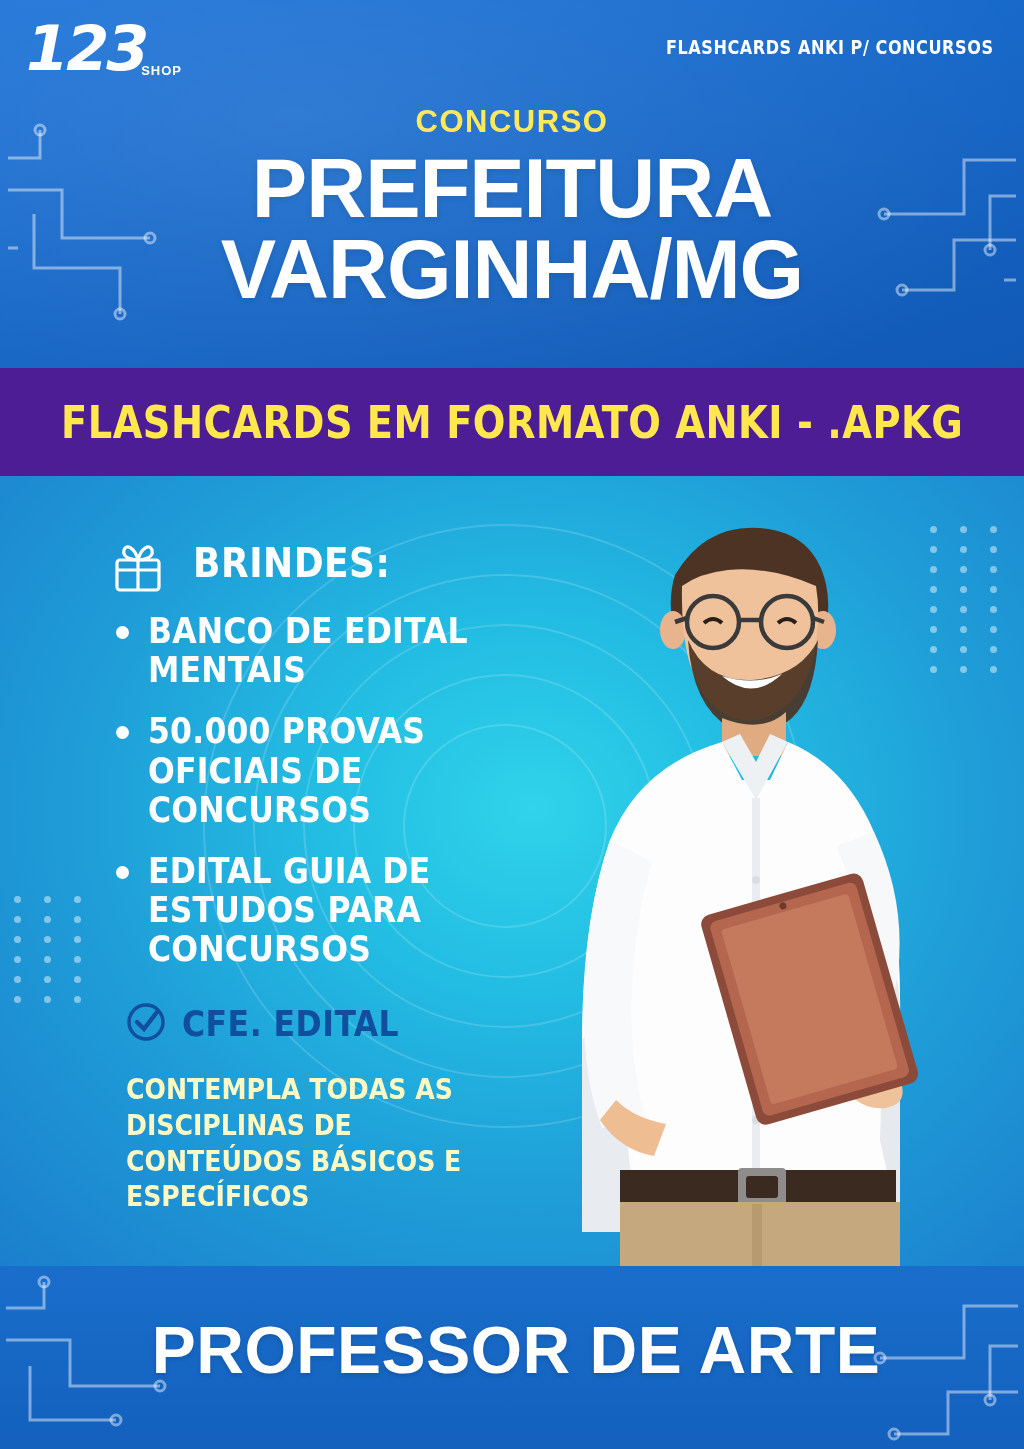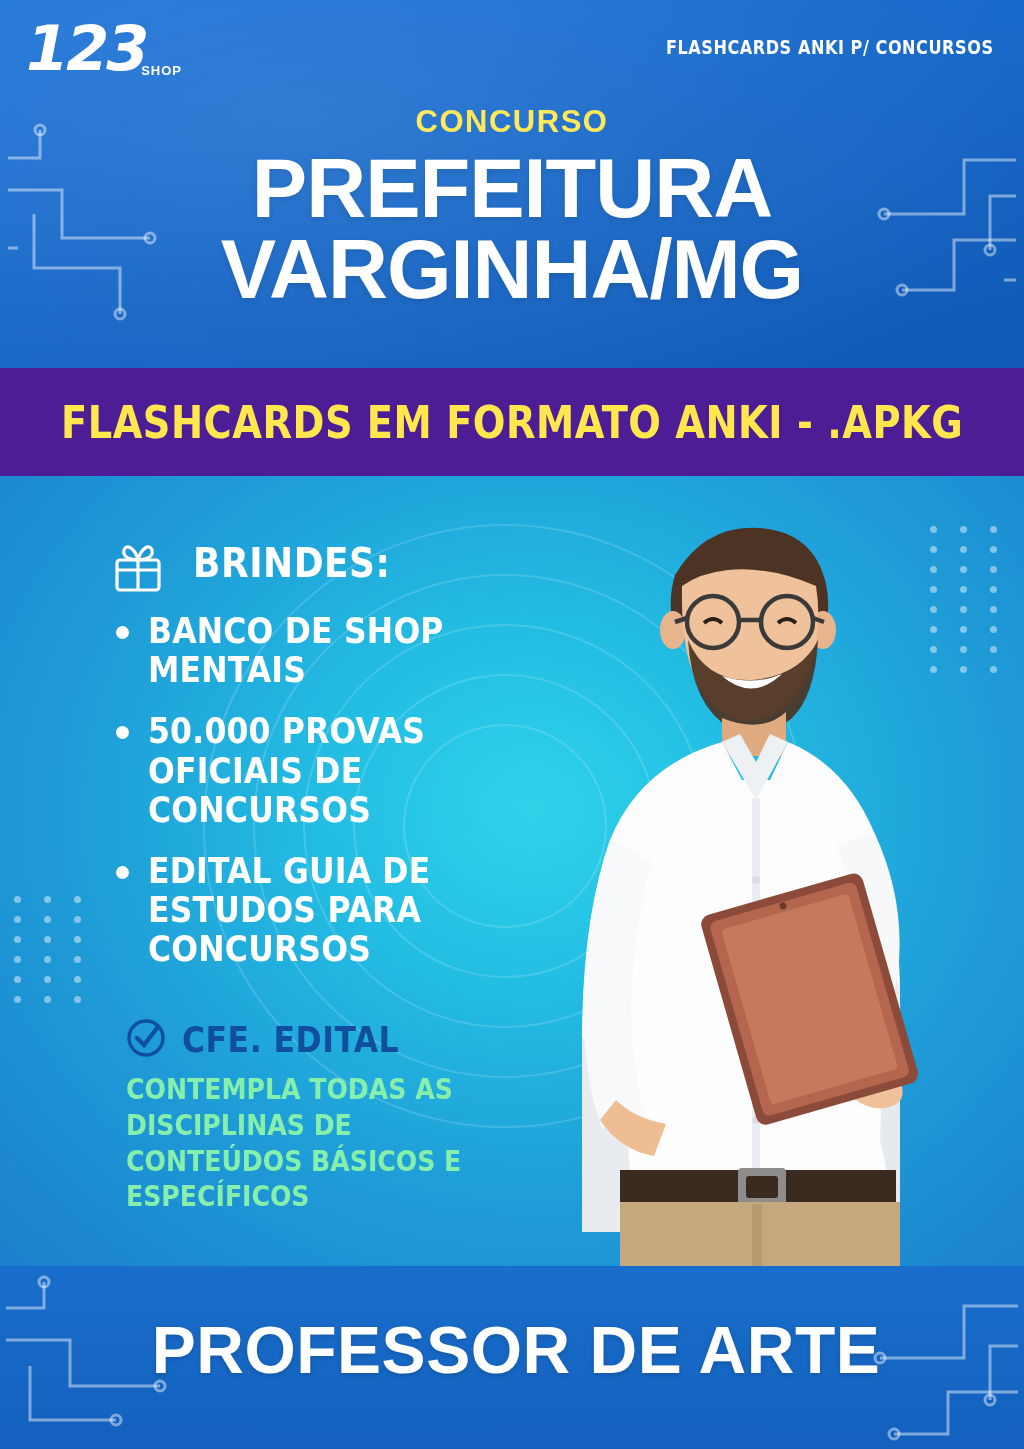--- a/index.html
+++ b/index.html
@@ -195,34 +195,33 @@
     border-radius: 50%;
     background: #ffffff;
   }
 
   .cfe-head {
     position: absolute;
     left: 124px; top: 1000px;
     display: flex;
     align-items: center;
     gap: 14px;
-    margin-top: 16px;
   }
   .cfe-head .label {
     color: #0f4f9e;
     font-size: 35px;
     font-weight: bold;
     letter-spacing: 0.5px;
     font-family: "DejaVu Sans Condensed", "Liberation Sans Narrow", "Liberation Sans", sans-serif;
   }
   .cfe-body {
     position: absolute;
     left: 126px; top: 1072px;
     width: 400px;
-    color: #86efac;
+    color: #fef9c3;
     font-size: 28px;
     font-weight: bold;
     line-height: 1.28;
     font-family: "DejaVu Sans Condensed", "Liberation Sans Narrow", "Liberation Sans", sans-serif;
   }
 
   .pdf-badge {
     position: absolute;
     right: 62px; bottom: 72px;
     width: 62px; height: 76px;
@@ -429,21 +428,21 @@
         <path d="M5 30 L47 30"></path>
         <path d="M26 20 L26 50"></path>
         <path d="M26 20 C20 20 10 18 12 10 C14 3 23 8 26 20 Z"></path>
         <path d="M26 20 C32 20 42 18 40 10 C38 3 29 8 26 20 Z"></path>
       </svg>
     </span>
     <span class="label">BRINDES:</span>
   </div>
 
   <div class="bullets">
-    <div class="bullet">BANCO DE SHOP MENTAIS</div>
+    <div class="bullet">BANCO DE EDITAL MENTAIS</div>
     <div class="bullet">50.000 PROVAS OFICIAIS DE CONCURSOS</div>
     <div class="bullet">EDITAL GUIA DE ESTUDOS PARA CONCURSOS</div>
   </div>
 
   <div class="cfe-head">
     <span>
       <svg width="44" height="44" viewBox="0 0 44 44" fill="none" stroke="#0f4f9e" stroke-width="3.4">
         <circle cx="22" cy="22" r="17"></circle>
         <path d="M13 22 L20 29 L33 12" stroke-width="4.4" stroke-linecap="round"></path>
       </svg>

